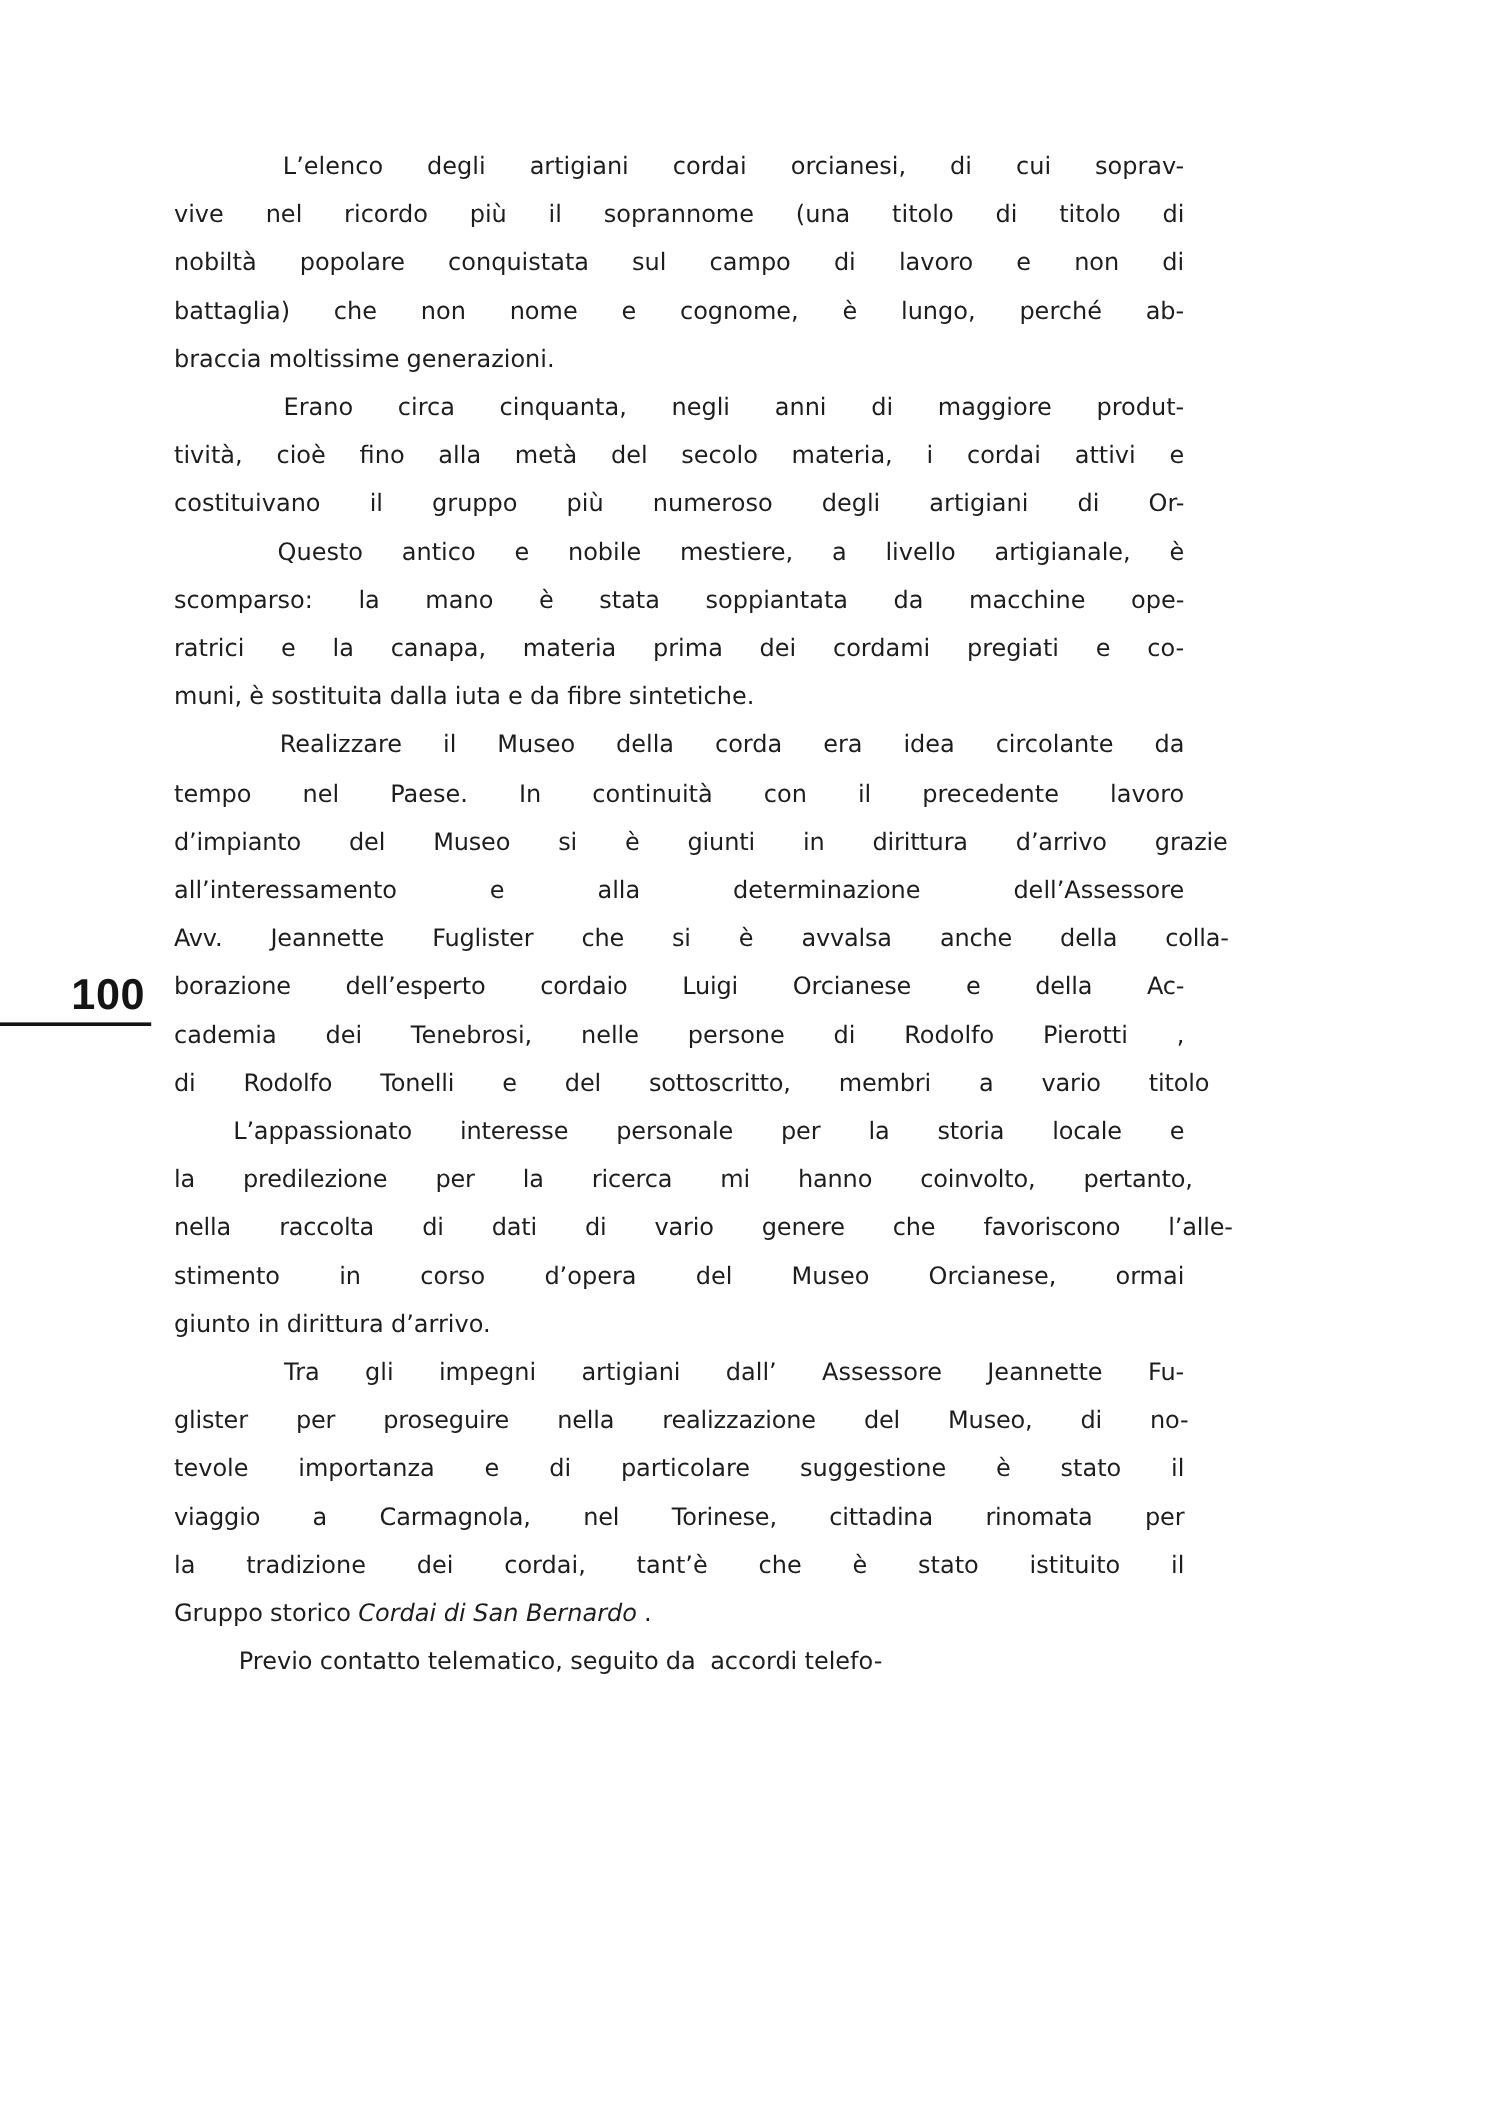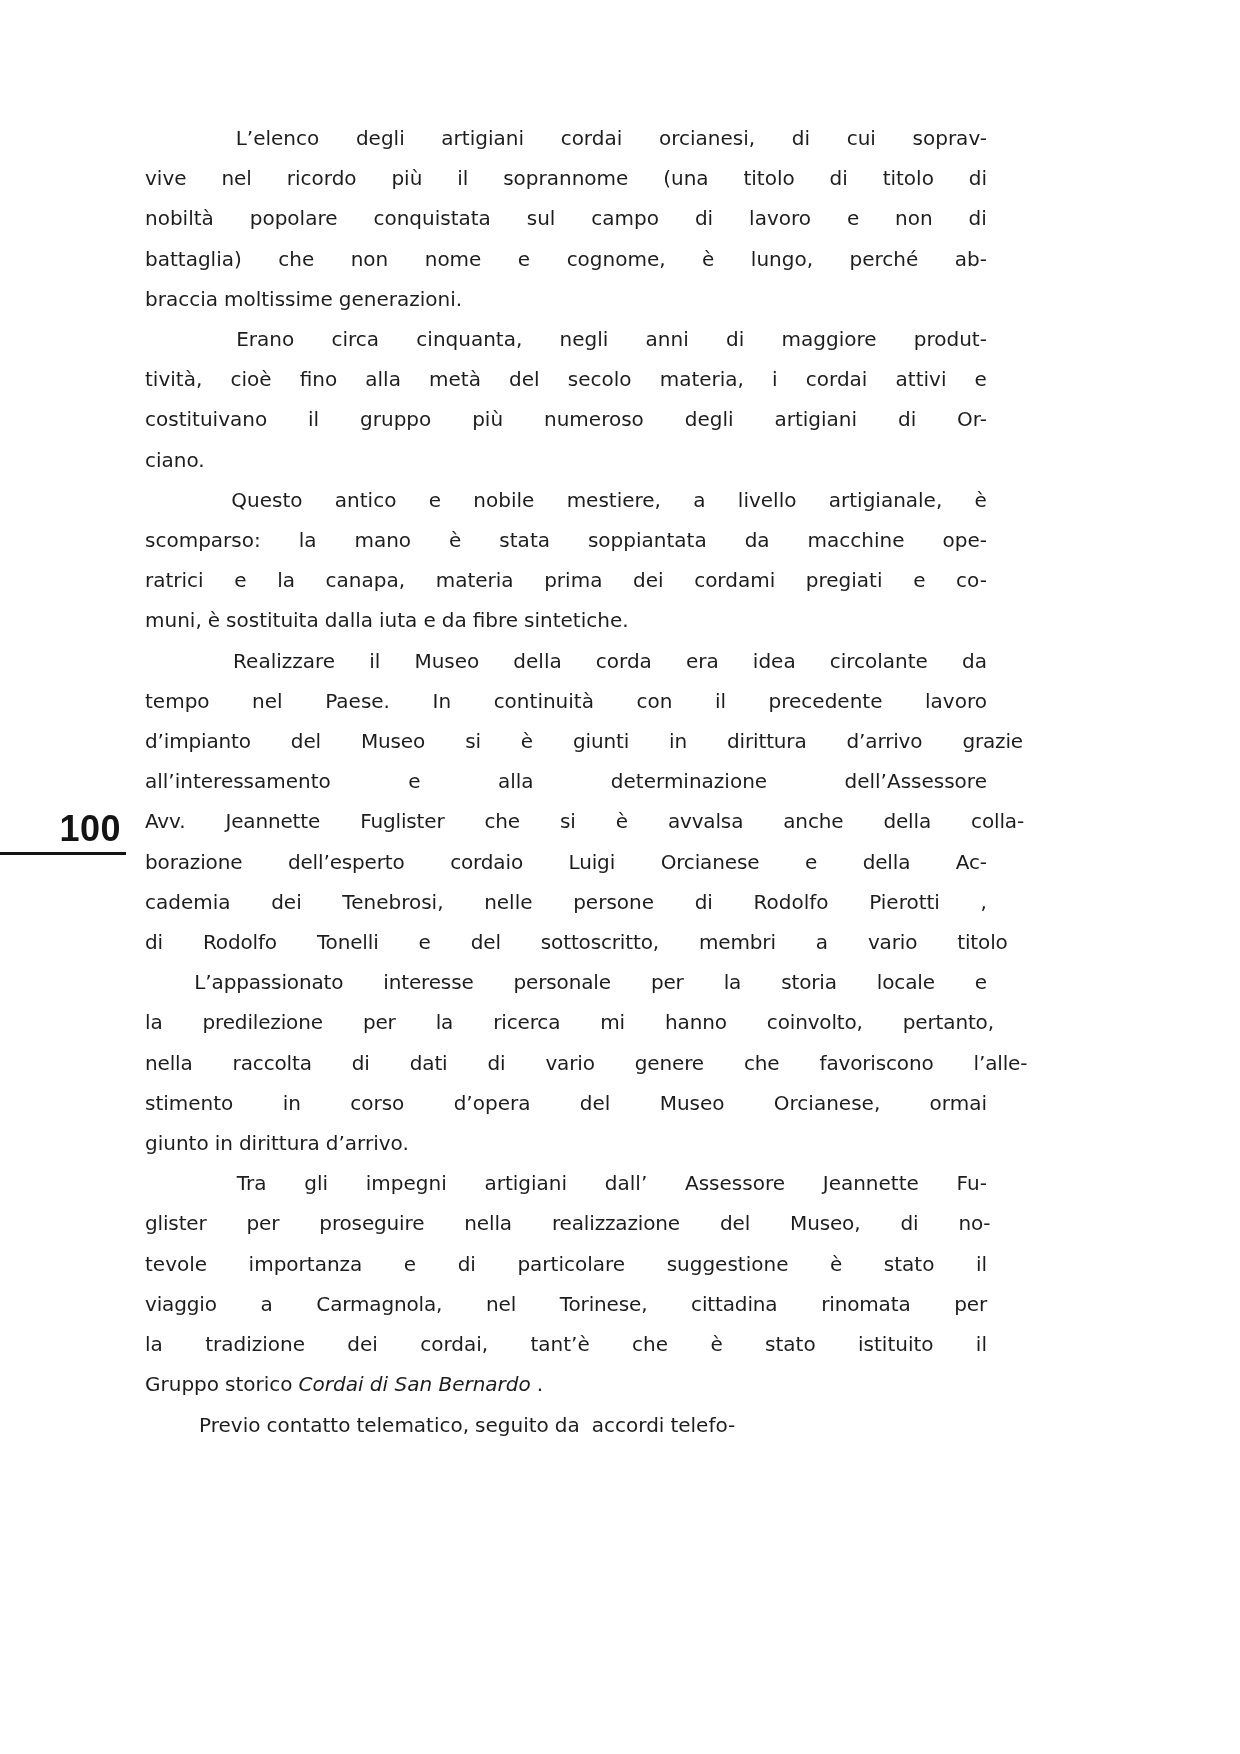--- a/index.html
+++ b/index.html
@@ -182,21 +182,20 @@
           <span class="lw">costituivano</span>
           <span class="lw">il</span>
           <span class="lw">gruppo</span>
           <span class="lw">più</span>
           <span class="lw">numeroso</span>
           <span class="lw">degli</span>
           <span class="lw">artigiani</span>
           <span class="lw">di</span>
           <span class="lw">Or-</span>
         </div>
-        <div class="line last"><span class="lw">ciano.</span></div>
       </div>
       <div class="para">
         <div class="line just">
           <span class="indent">&nbsp;</span>
           <span class="lw">Questo</span>
           <span class="lw">antico</span>
           <span class="lw">e</span>
           <span class="lw">nobile</span>
           <span class="lw">mestiere,</span>
           <span class="lw">a</span>

